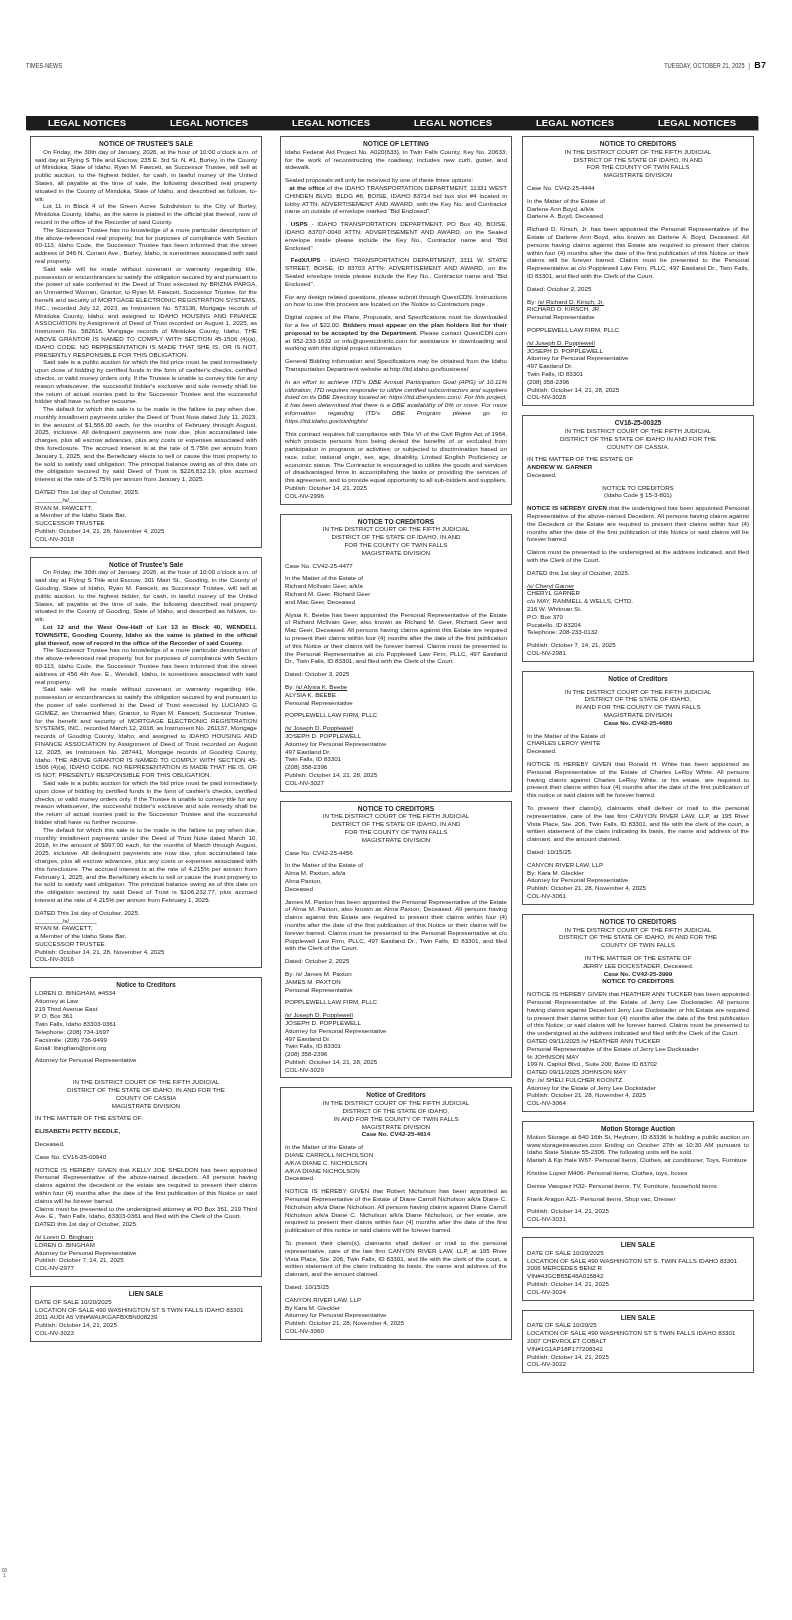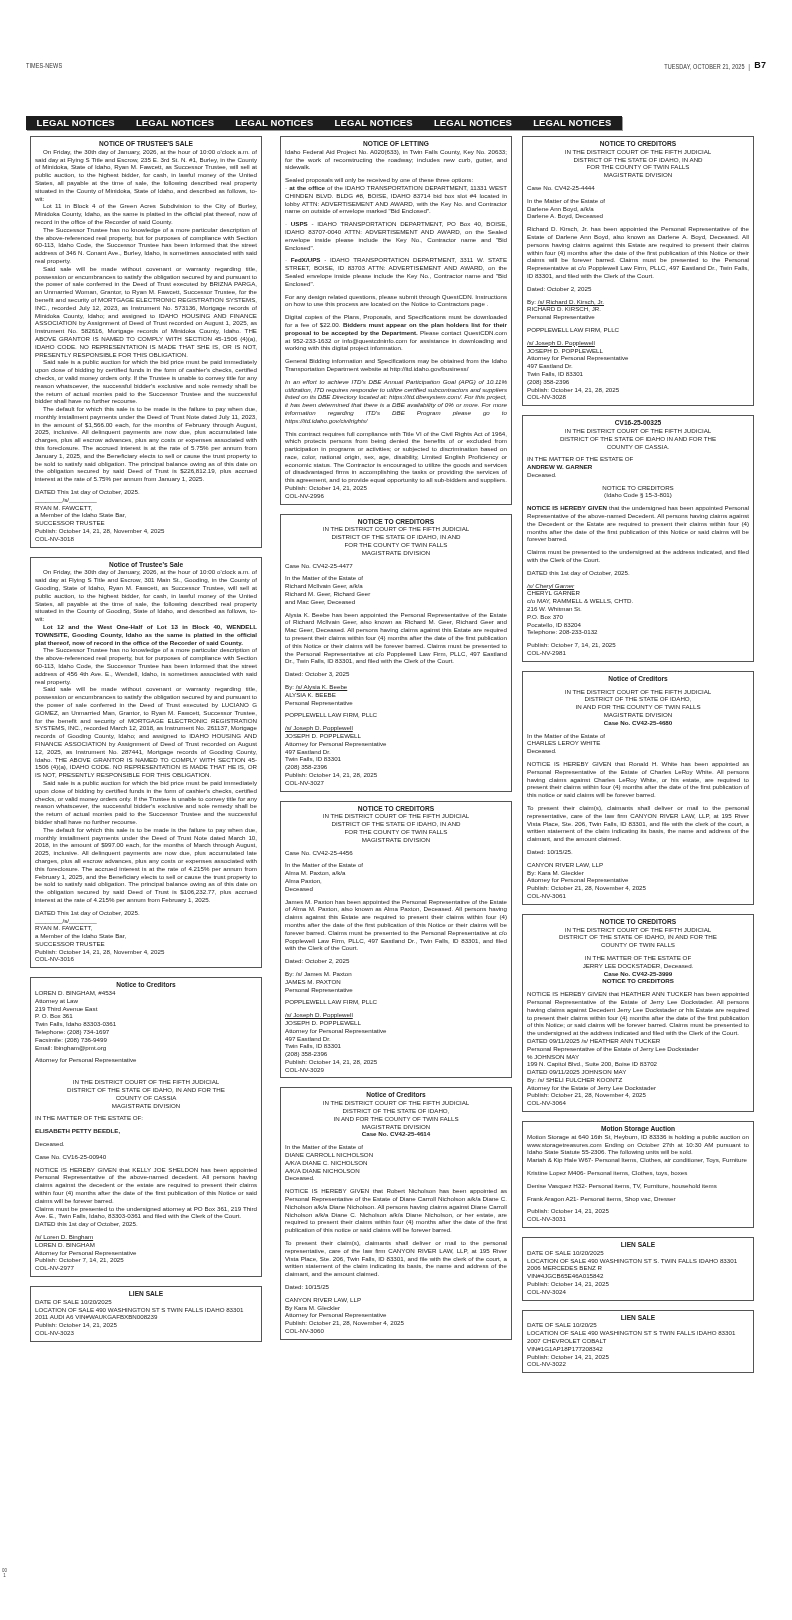--- a/index.html
+++ b/index.html
@@ -1,26 +1,26 @@
 <!DOCTYPE html>
 <html><head>
 <meta charset="utf-8">
 <style>
   * { box-sizing: border-box; margin: 0; padding: 0; }
   html, body { width: 792px; height: 1620px; background: #ffffff; overflow: hidden; }
   body { font-family: "Liberation Sans", sans-serif; color: #222; position: relative; }
 
   .masthead { position: absolute; top: 62px; left: 26px; right: 26px; height: 12px; font-family: "Liberation Sans", sans-serif; font-size: 6.5px; letter-spacing: 0.1px; color: #333; }
   .masthead .paper { position: absolute; left: 0; top: 0; transform: scaleX(0.85); transform-origin: left; }
-  .masthead .right { position: absolute; right: 0; top: -2px; display: flex; align-items: flex-end; gap: 4px; }
+  .masthead .right { position: absolute; right: 0; top: -2px; display: flex; align-items: center; gap: 4px; }
   .masthead .date { transform: scaleX(0.85); transform-origin: right; }
   .masthead .sep { font-size: 7px; color: #555; }
   .masthead .page { font-weight: bold; font-size: 9px; color: #111; }
 
-  .headers { position: absolute; top: 116px; left: 26px; width: 596px; height: 14px; display: flex; gap: 0; }
+  .headers { position: absolute; top: 116px; left: 26px; width: 732px; height: 14px; display: flex; gap: 0; }
   .hdr { flex: 1; background: #1d1d1d; color: #fff; font-family: "Liberation Sans", sans-serif; font-weight: bold; font-size: 9.5px; text-align: center; line-height: 14px; letter-spacing: 0.1px; box-shadow: 1px 1px 0 #999; }
 
   .col { position: absolute; top: 136px; width: 232px; }
   .col1 { left: 30px; }
   .col2 { left: 280px; }
   .col3 { left: 522px; }
 
   .notice { border: 1px solid #555; border-right-width: 1.5px; border-bottom-width: 1.5px; padding: 3px 4px 4px 4px; margin-bottom: 9px; font-size: 6.2px; line-height: 7.8px; color: #222; text-align: justify; background: #fff; }
   .notice .title { font-weight: bold; text-align: center; font-size: 6.6px; }
   .notice .center { text-align: center; }

